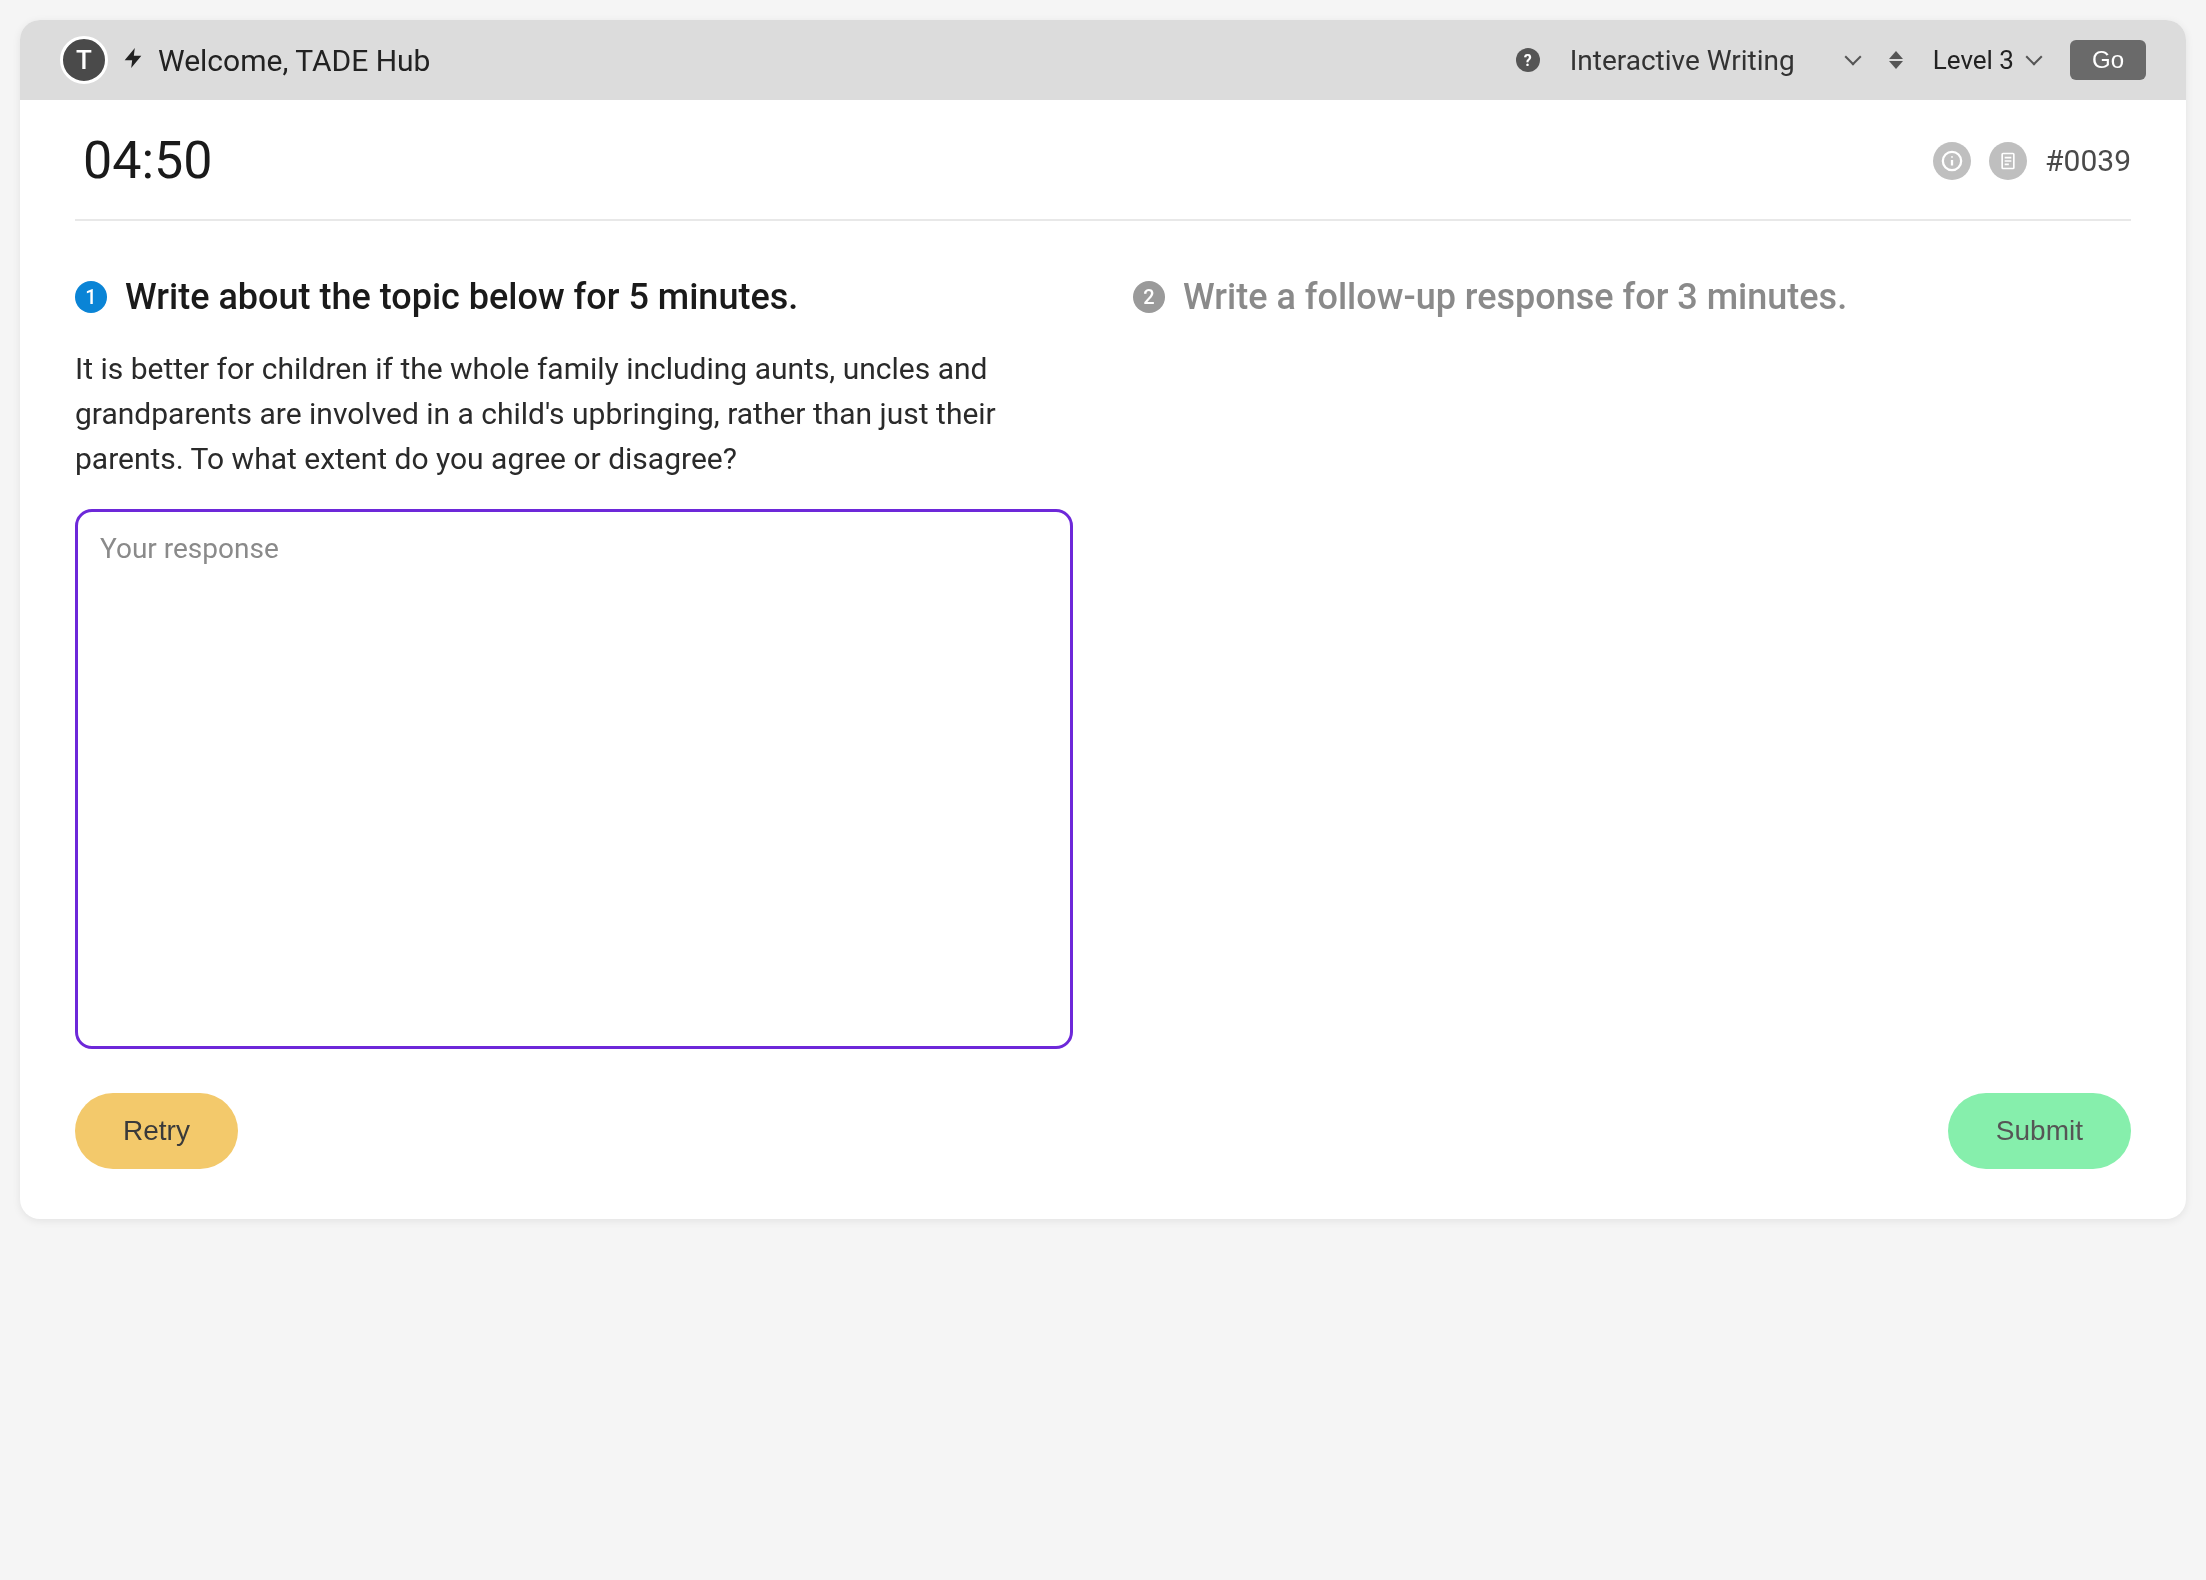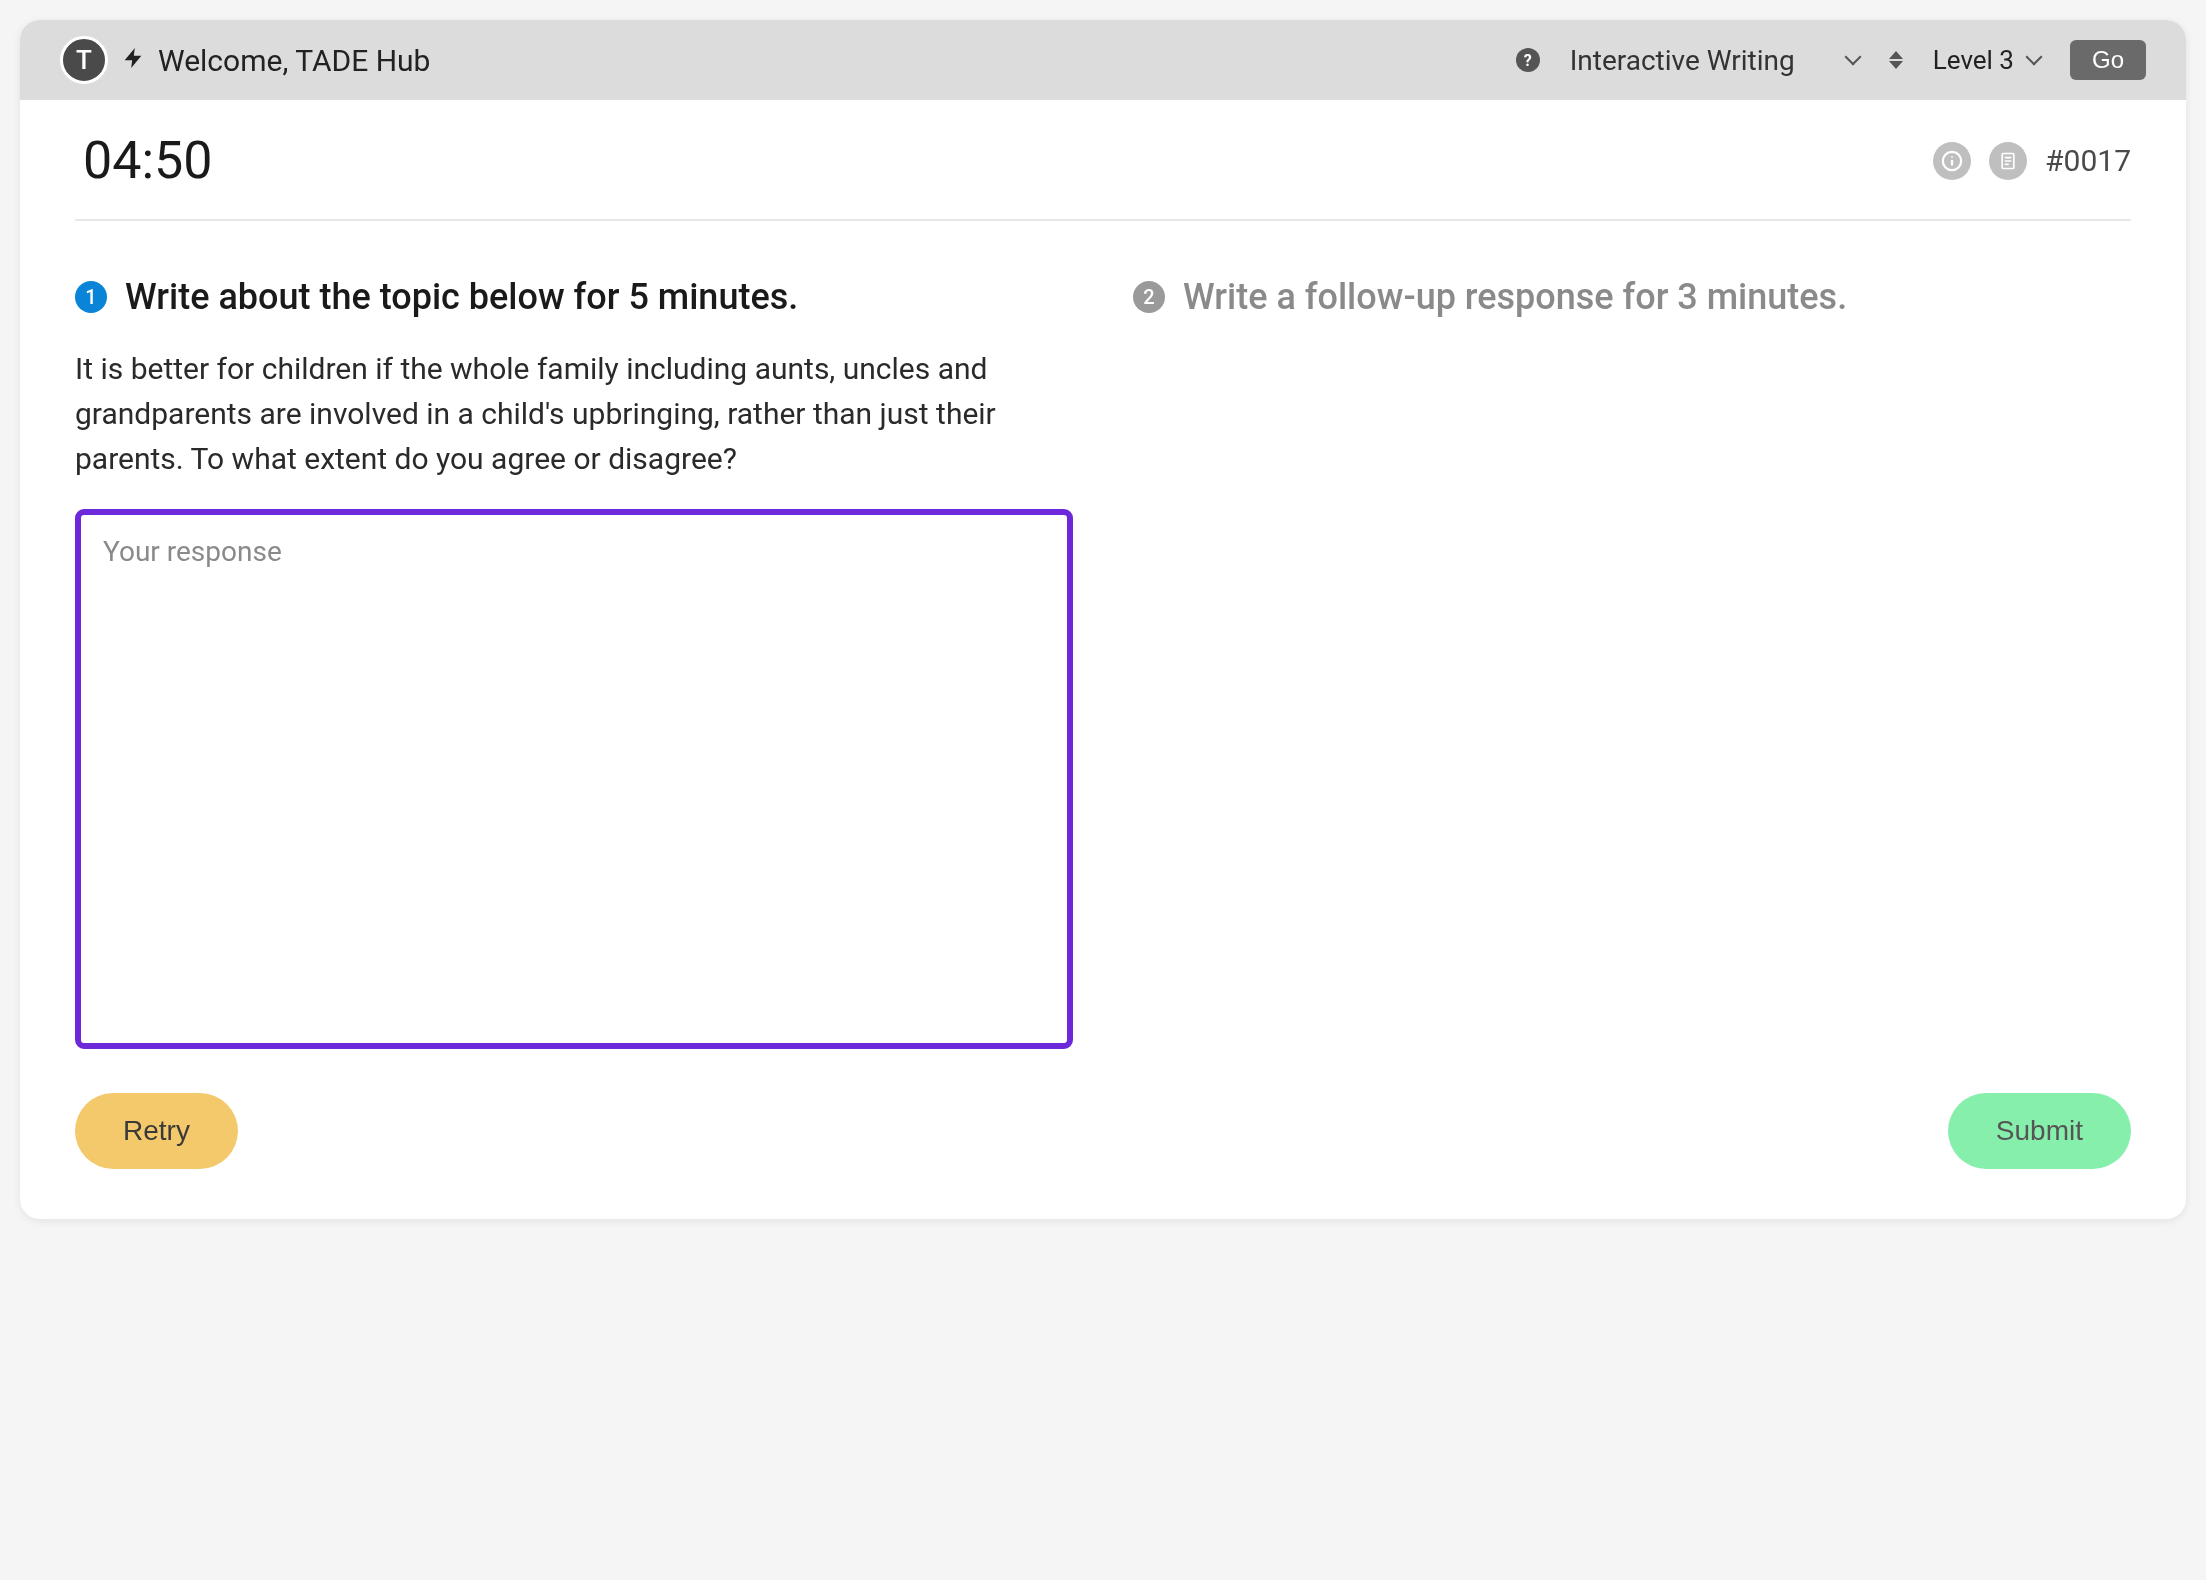--- a/index.html
+++ b/index.html
@@ -208,22 +208,22 @@
     }
     .prompt-text {
       font-size: 30px;
       line-height: 1.5;
       color: #2a2a2a;
       margin-bottom: 28px;
     }
     .response-textarea {
       width: 100%;
       height: 540px;
-      border: 6px solid #6d28d9;
-      border-radius: 9px;
+      border: 3px solid #6d28d9;
+      border-radius: 17px;
       padding: 20px 22px;
       font-size: 28px;
       font-family: inherit;
       resize: none;
       color: #333;
     }
     .response-textarea::placeholder {
       color: #8a8a8a;
     }
     .continue-row {
@@ -318,21 +318,21 @@
           </svg>
         </div>
         <div class="circle-icon">
           <svg width="20" height="20" viewBox="0 0 24 24" fill="none" stroke="#fff" stroke-width="2">
             <rect x="5" y="3" width="14" height="18" rx="1"></rect>
             <line x1="8" y1="8" x2="16" y2="8"></line>
             <line x1="8" y1="12" x2="16" y2="12"></line>
             <line x1="8" y1="16" x2="13" y2="16"></line>
           </svg>
         </div>
-        <div class="question-id">#0017</div>
+        <div class="question-id">#0039</div>
       </div>
     </div>
 
     <div class="divider"></div>
 
     <div class="steps-row">
 
       <div class="step-col">
         <div class="step-header">
           <div class="step-number active">1</div>

